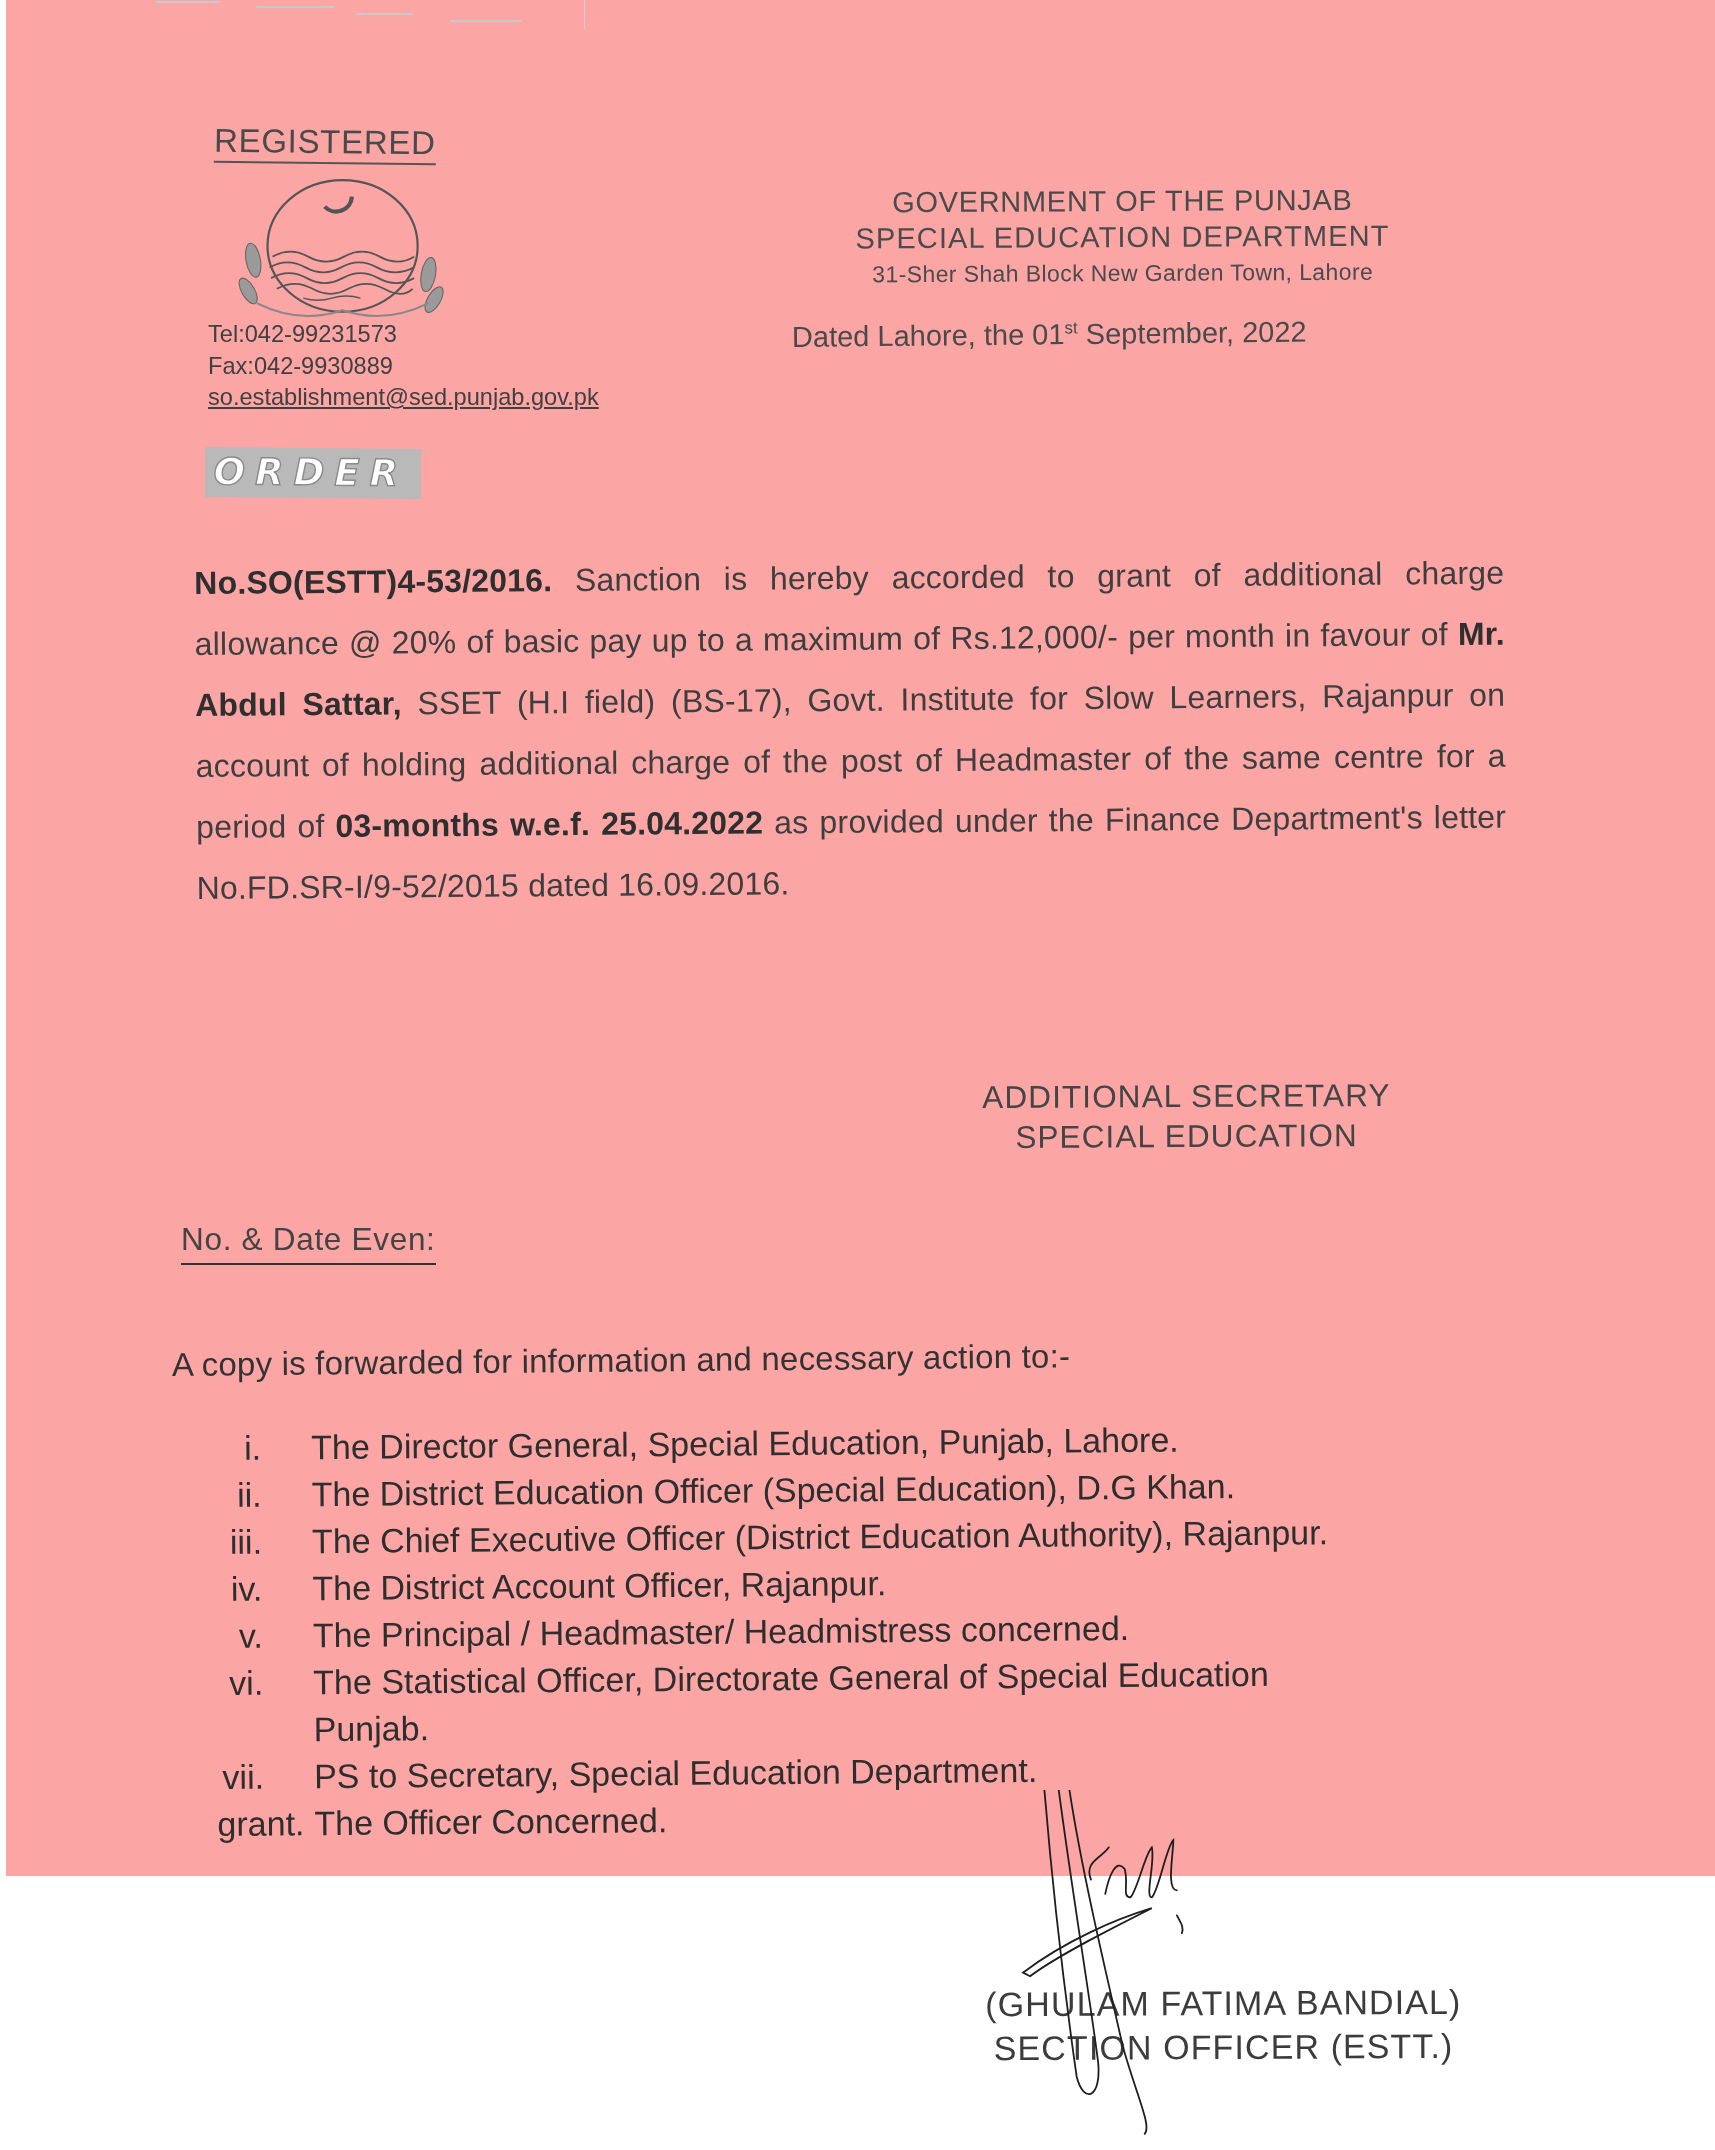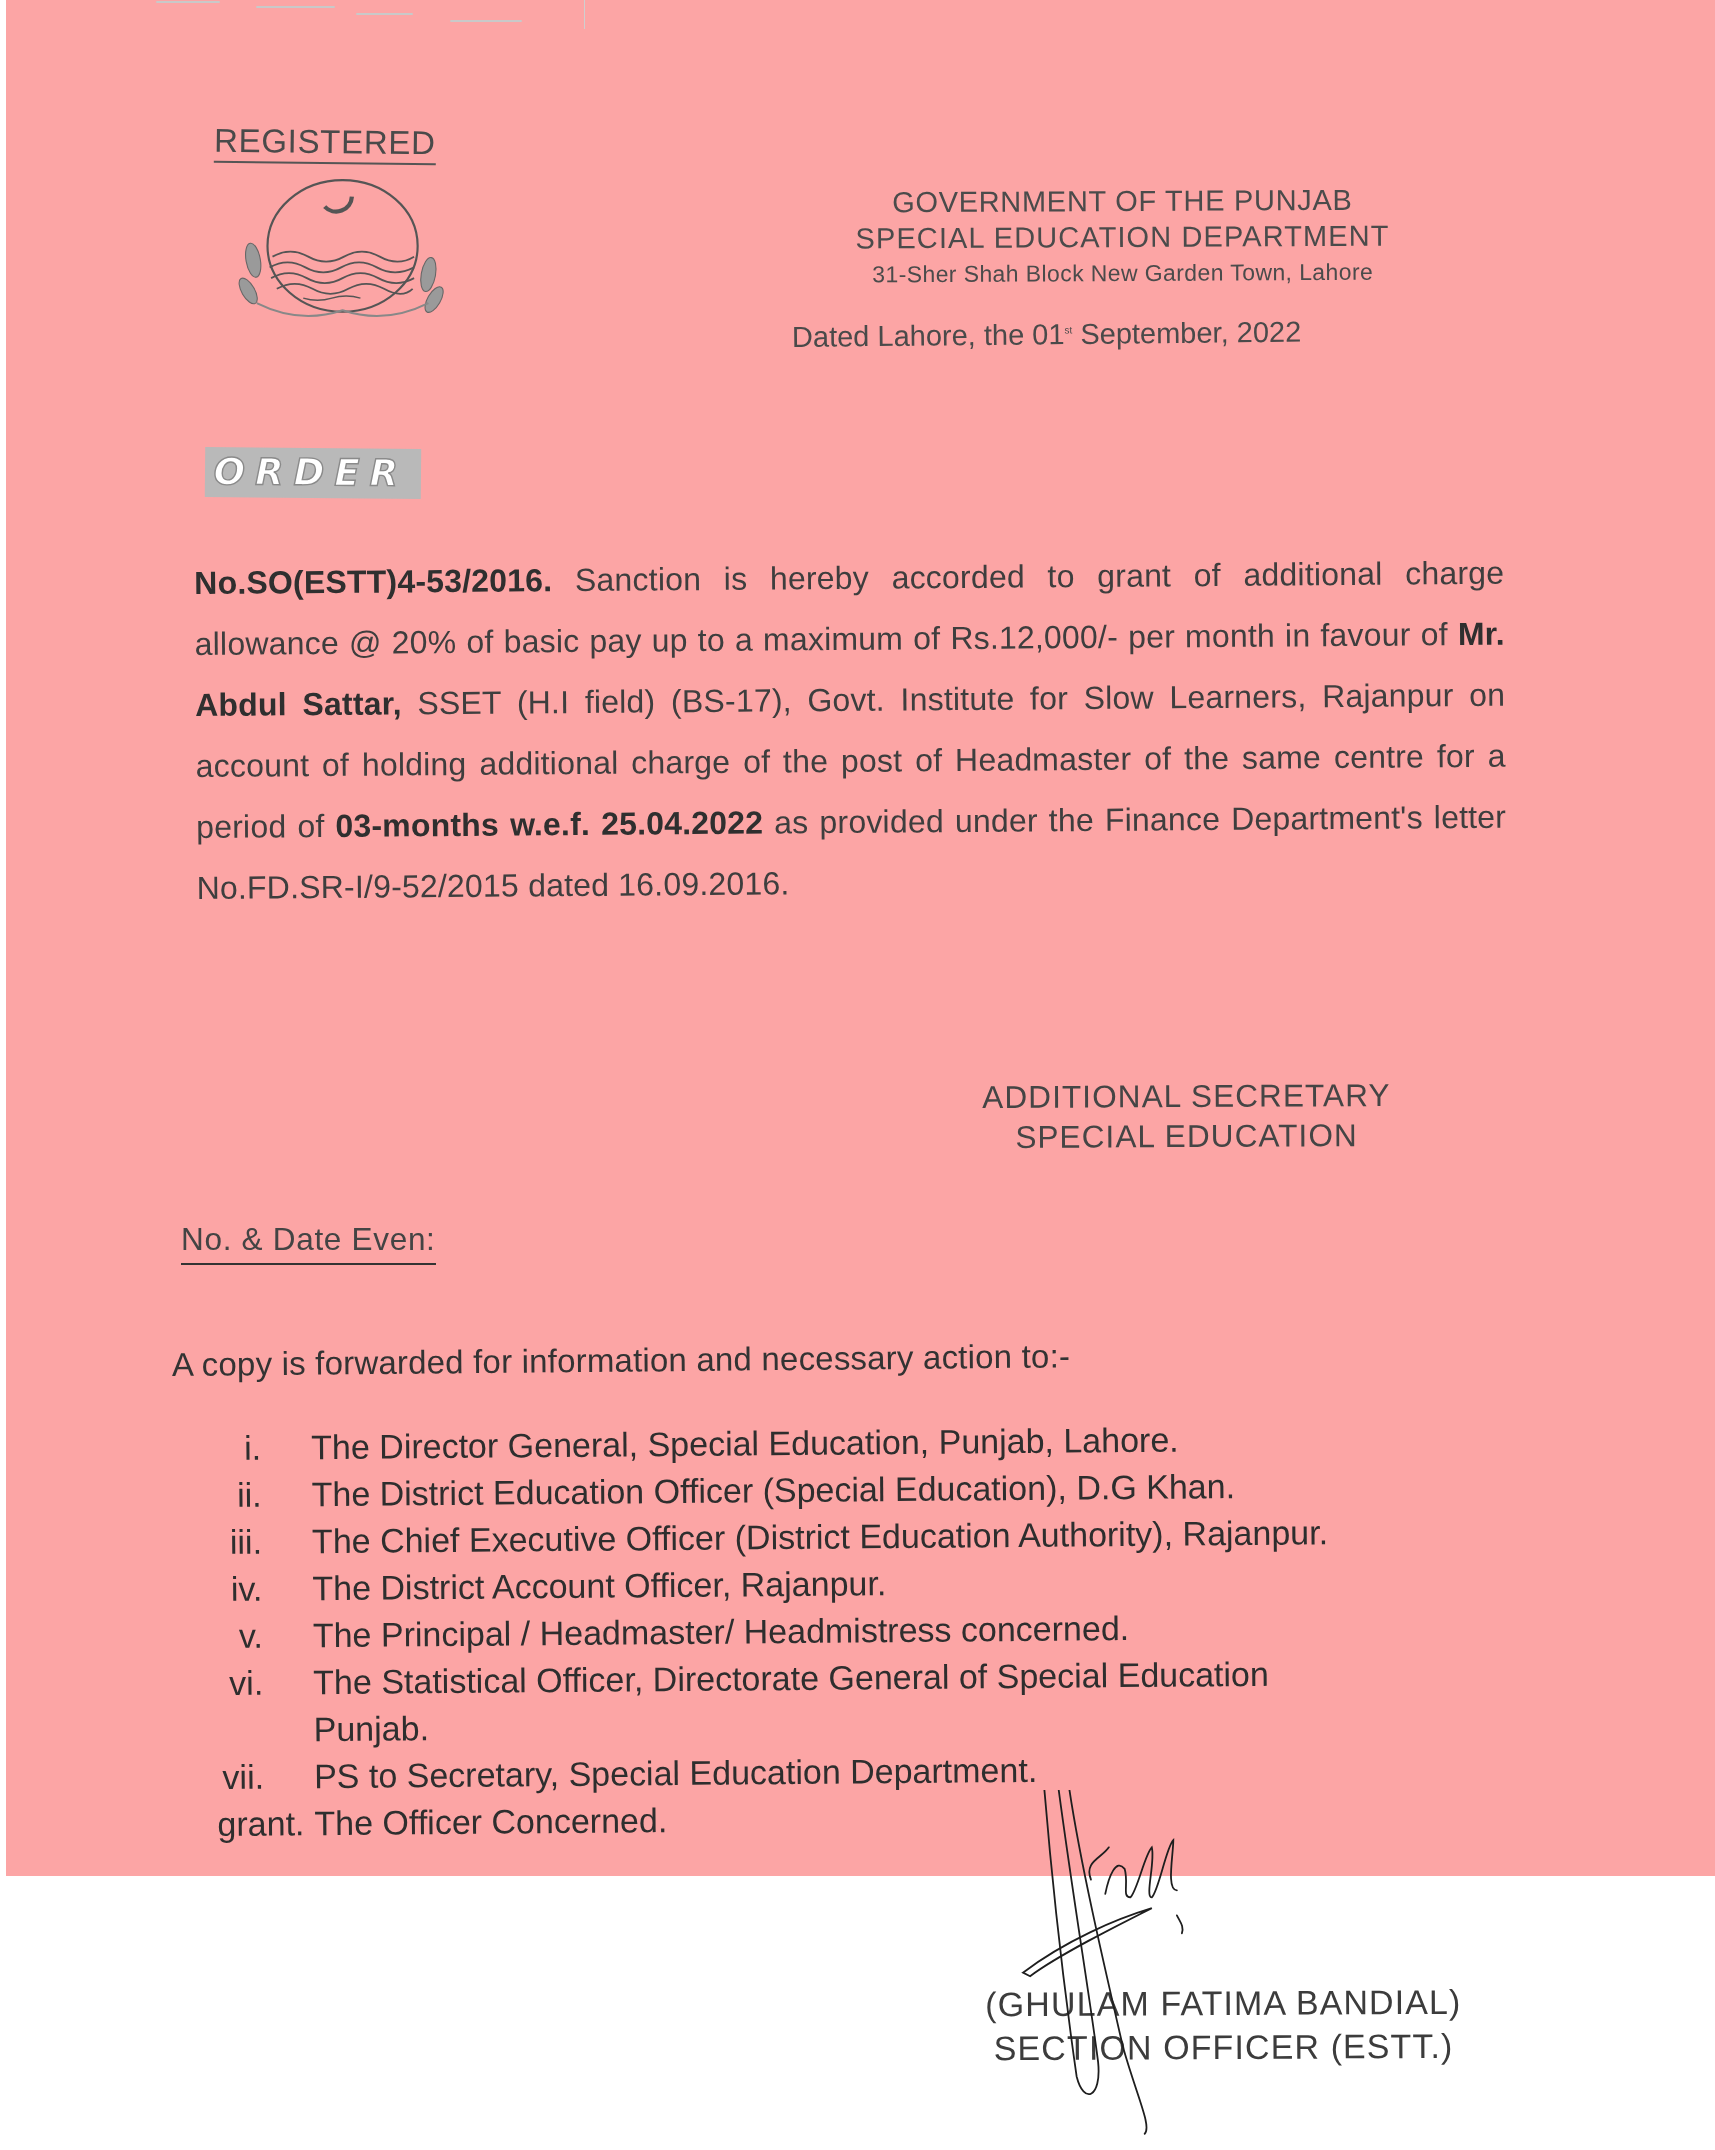--- a/index.html
+++ b/index.html
@@ -15,21 +15,21 @@
                 border-bottom: 2.1px solid #555; padding-bottom: 1.4px; transform: rotate(0.6deg); }
   .emblem { left: 222px; top: 178px; width: 222px; height: 143px; }
   .contact { left: 202px; top: 319px; font-size: 23.6px; line-height: 31.5px; color: #404040; }
   .contact .email { text-decoration: underline; }
 
   .gov { left: 823px; top: 183px; font-size: 29px; line-height: 36px; color: #4b4b4b; text-align: center; width: 587px; transform: rotate(-0.3deg); }
   .gov .l1 { letter-spacing: 0.7px; }
   .gov .l2 { letter-spacing: 1.1px; }
   .gov .l3 { font-size: 23px; letter-spacing: 0.4px; }
   .dated { left: 786px; top: 321px; font-size: 29px; color: #4a4a4a; transform: rotate(-0.6deg); transform-origin: left; }
-  .dated sup { font-size: 10px; }
+  .dated sup { font-size: 17px; }
 
   .order-box { left: 199px; top: 448px; width: 216px; height: 50px; background: #b9b9b9; transform: rotate(0.5deg); }
   .order-box span { display: block; font-family: "DejaVu Sans", sans-serif; font-weight: bold; font-style: italic;
                     color: #ffffff; font-size: 37px; letter-spacing: 10px; line-height: 50px; padding-left: 8.6px;
                     -webkit-text-stroke: 1.4px #8a8a8a; }
 
   .body-text { left: 188px; top: 553px; width: 1310px; font-size: 32px; line-height: 61px; color: #3e3e3e;
                text-align: justify; letter-spacing: 0.2px; transform: rotate(-0.45deg); transform-origin: left top; }
   .body-text b { color: #2f2f2f; }
 
@@ -74,20 +74,25 @@
     </g>
     <g fill="#9a9a9a" stroke="#666" stroke-width="1.5">
       <ellipse cx="35" cy="115" rx="10" ry="24" transform="rotate(-10 35 115)"></ellipse>
       <ellipse cx="28" cy="158" rx="9" ry="20" transform="rotate(-30 28 158)"></ellipse>
       <ellipse cx="280" cy="135" rx="10" ry="24" transform="rotate(10 280 135)"></ellipse>
       <ellipse cx="288" cy="170" rx="9" ry="20" transform="rotate(30 288 170)"></ellipse>
     </g>
     <path d="M40 175 q60 30 120 10 q60 20 120 -10" fill="none" stroke="#888" stroke-width="3"></path>
   </svg>
 
+  <div class="abs contact">
+    <div>Tel:042-99231573</div>
+    <div>Fax:042-9930889</div>
+    <div class="email">so.establishment@sed.punjab.gov.pk</div>
+  </div>
 
   <div class="abs gov">
     <div class="l1">GOVERNMENT OF THE PUNJAB</div>
     <div class="l2">SPECIAL EDUCATION DEPARTMENT</div>
     <div class="l3">31-Sher Shah Block New Garden Town, Lahore</div>
   </div>
 
   <div class="abs dated"><span>Dated Lahore, the 01</span><sup>st</sup><span> September, 2022</span></div>
 
   <div class="abs order-box">

